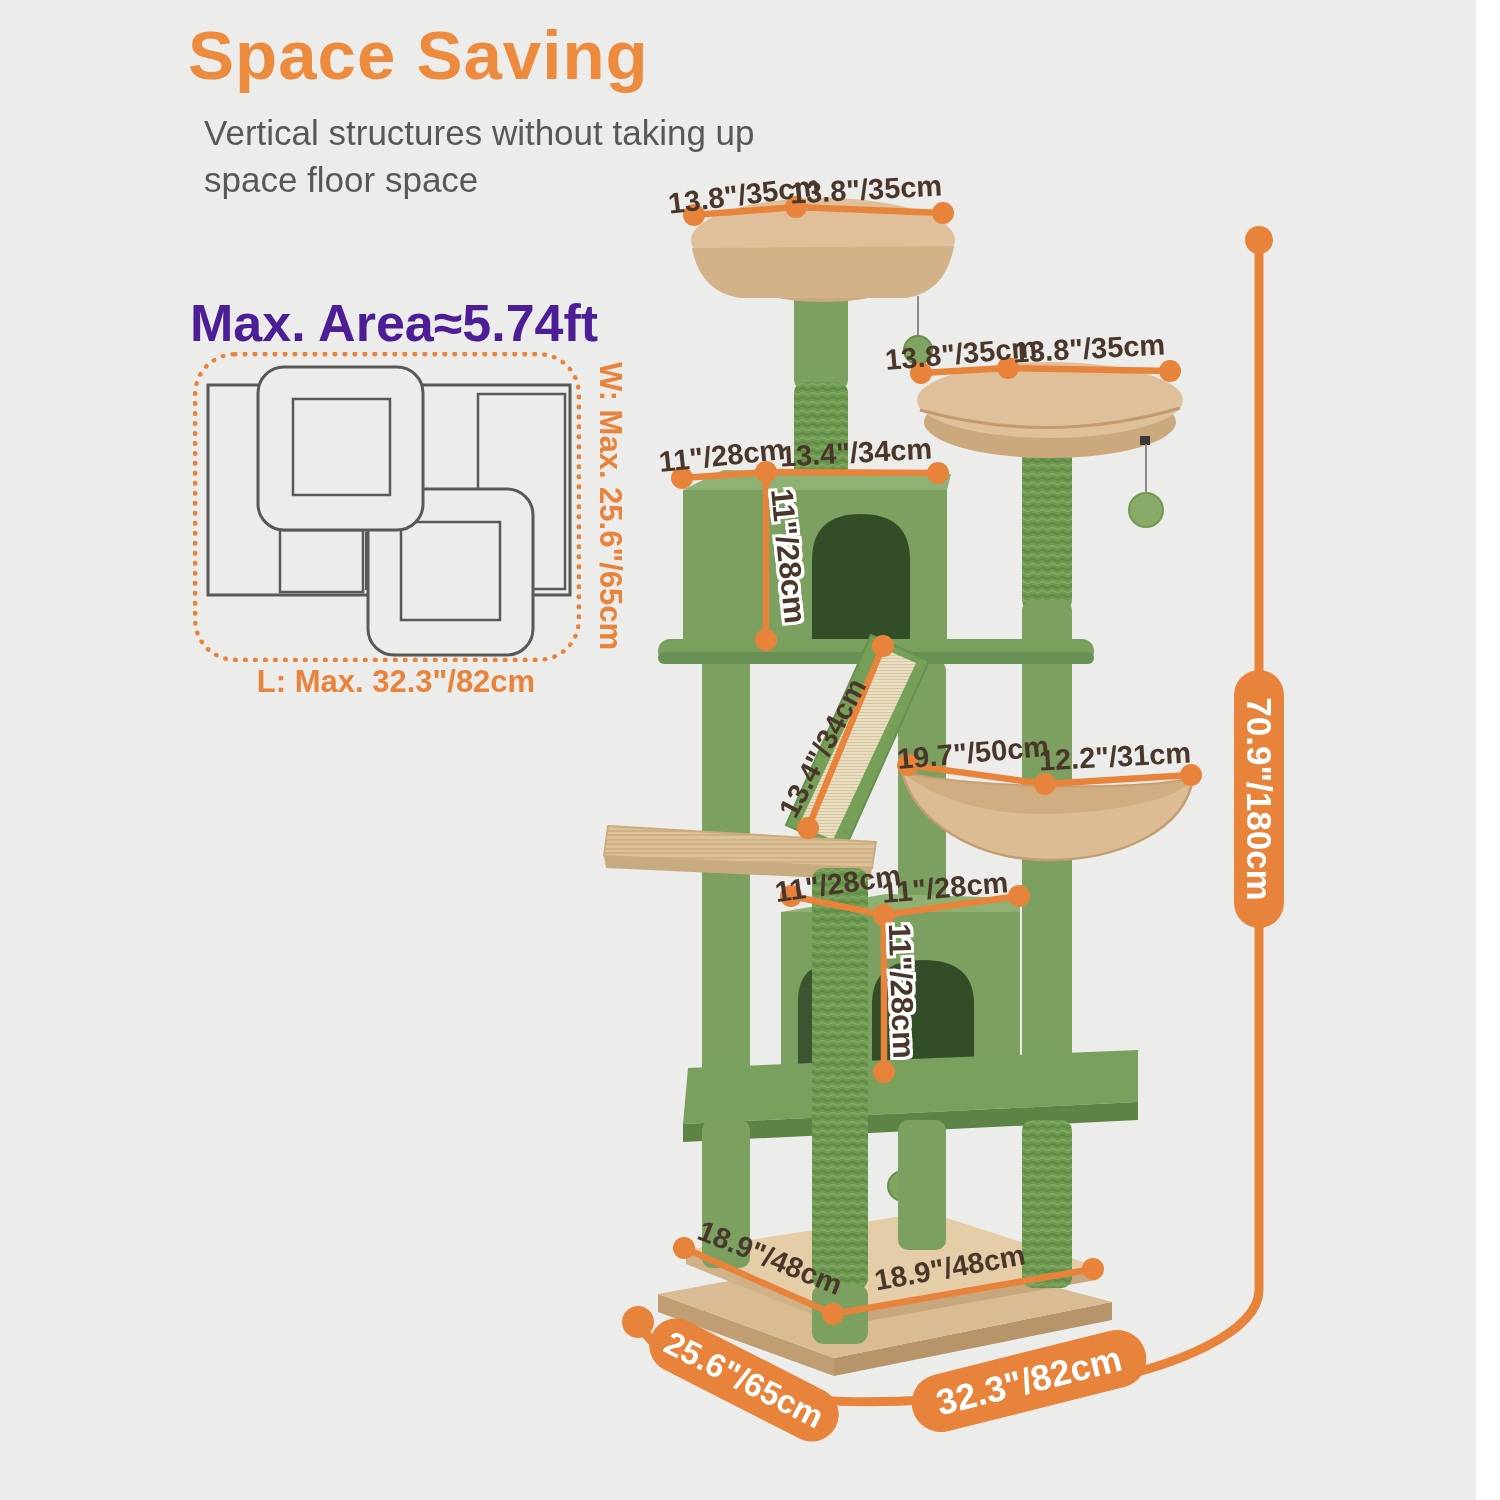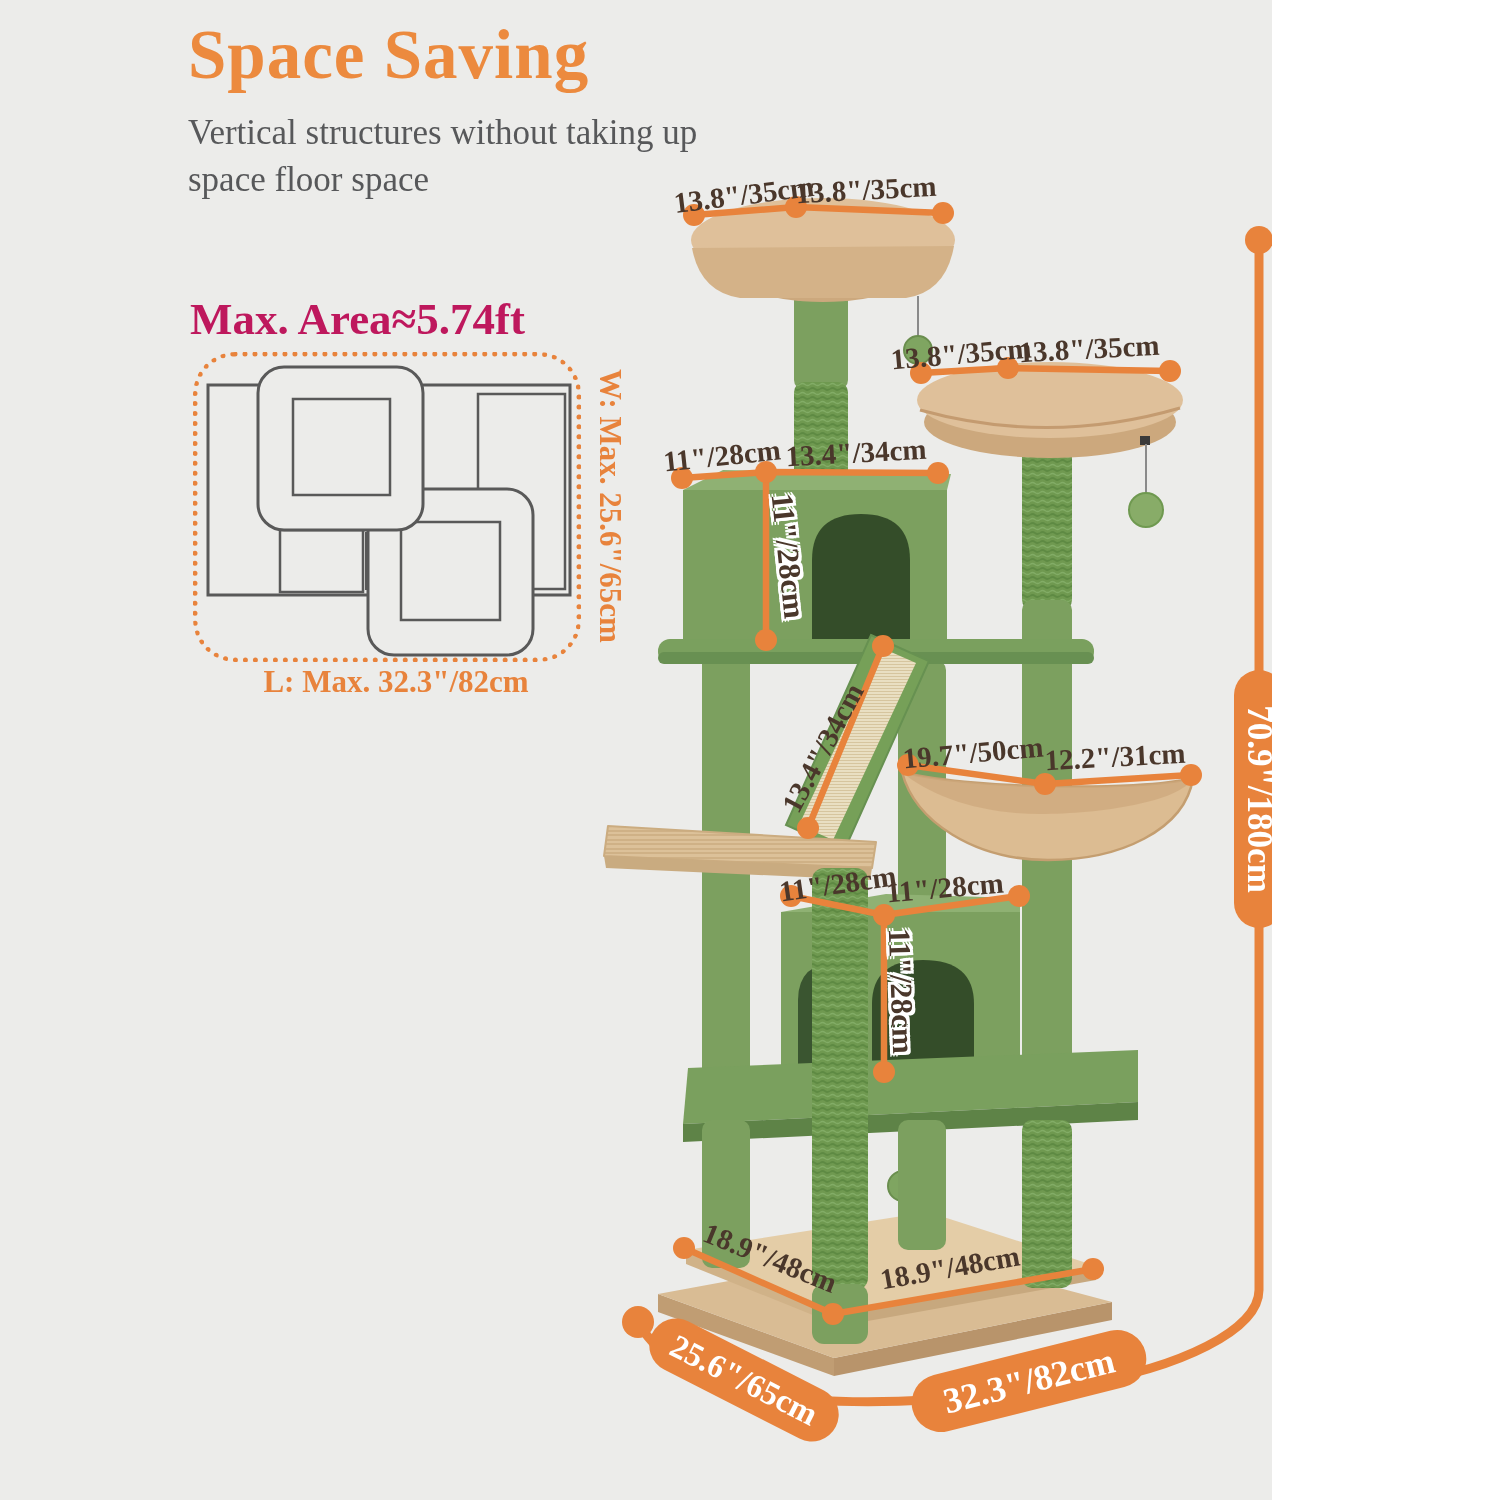--- a/index.html
+++ b/index.html
@@ -1,31 +1,31 @@
 <!DOCTYPE html>
 <html><head>
 <meta charset="utf-8">
 <style>
   html,body{margin:0;padding:0;}
   .stage{
-    position:relative;width:1272px;height:1500px;overflow:hidden;
+    position:relative;width:1476px;height:1500px;overflow:hidden;
     background:#ECECEA;
-    font-family:Liberation Serif, serif;
+    font-family:Liberation Sans, sans-serif;
   }
   .page-title{
     position:absolute;left:188px;top:16px;
     font-size:69px;font-weight:bold;letter-spacing:1px;color:#EC8A3E;white-space:nowrap;
   }
   .page-subtitle{
-    position:absolute;left:188px;top:110px;
+    position:absolute;left:204px;top:110px;
     font-size:35px;color:#57585A;line-height:1.34;white-space:nowrap;
   }
   .fp-title{
     position:absolute;left:190px;top:293px;
-    font-size:45px;font-weight:bold;color:#be185d;white-space:nowrap;
+    font-size:52px;font-weight:bold;color:#4c1d95;white-space:nowrap;
   }
   .fp-box{
     position:absolute;left:193px;top:352px;width:378px;height:300px;
     border:5px dotted #E8833C;border-radius:42px;
   }
   .fp-w-label{
     position:absolute;left:610px;top:506px;
     transform:translate(-50%,-50%) rotate(90deg);
     font-size:31px;font-weight:bold;color:#E8833C;white-space:nowrap;
   }

